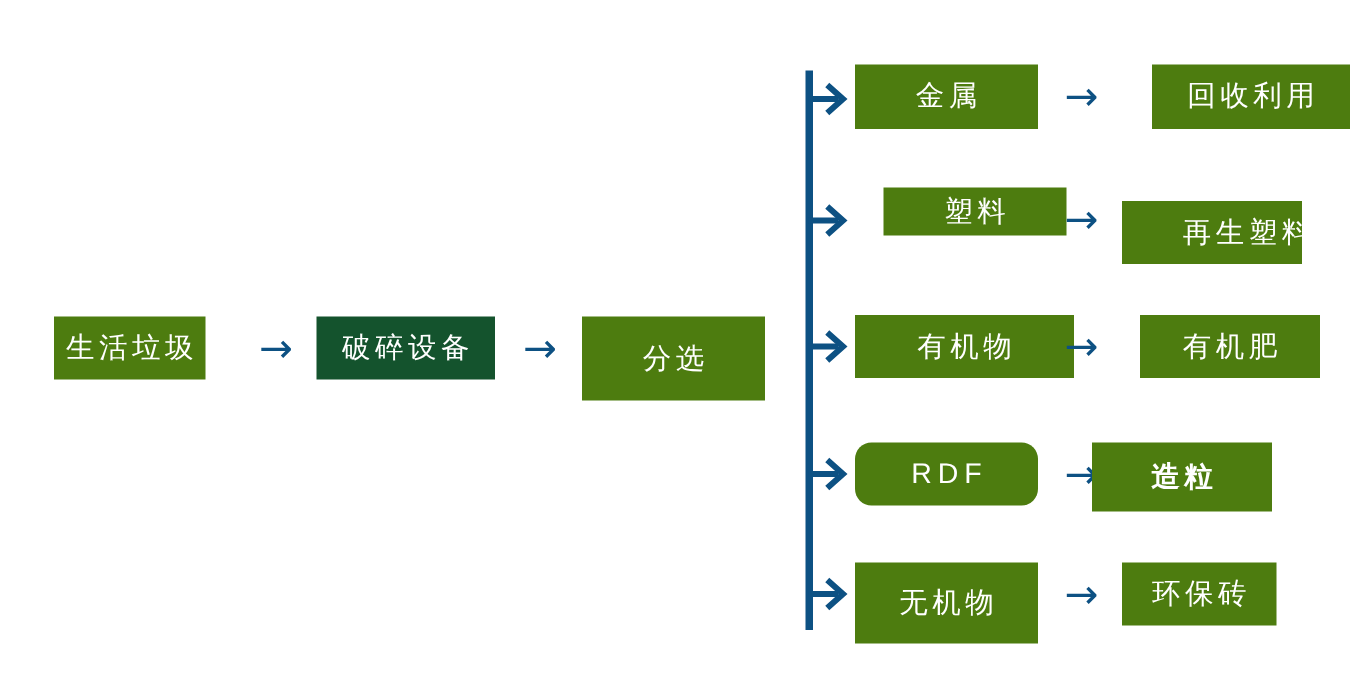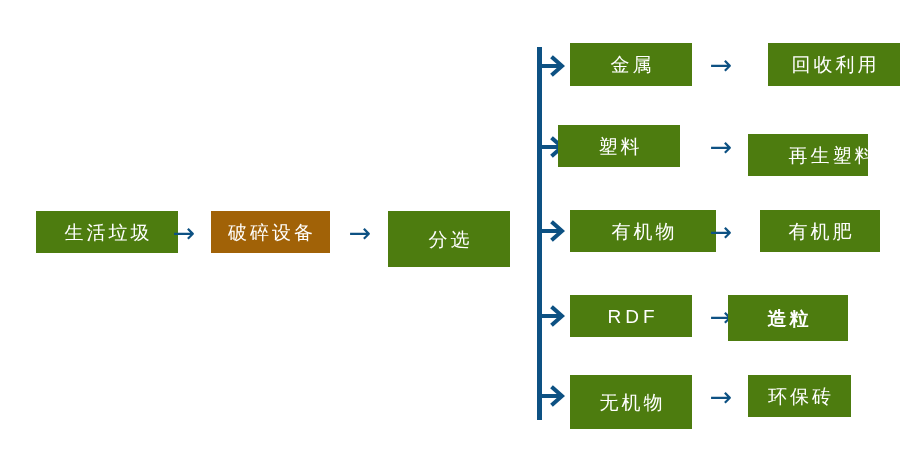--- a/index.html
+++ b/index.html
@@ -29,21 +29,21 @@
     box-sizing: border-box;
     color: #ffffff;
     font-size: 19px;
     letter-spacing: 3px;
     text-indent: 3px;
     line-height: 1;
     white-space: nowrap;
     font-weight: 400;
   }
   .node.blue { background: #4d7c0f; }
-  .node.red  { background: #a16207; text-align: center; }
+  .node.red  { background: #14532d; text-align: center; }
   .node.latin { letter-spacing: 4px; text-indent: 4px; font-size: 19px; }
 
   
   .arrow {
     position: absolute;
     display: flex;
     align-items: center;
     justify-content: center;
     color: #0d5183;
     line-height: 1;
@@ -60,21 +60,21 @@
   .branch-arrow {
     position: absolute;
   }
   .branch-arrow svg { display: block; }
 </style>
 </head>
 <body>
 
 <div id="canvas">
 
-  <div class="node blue" style="left:36px; top:211px; width:142px; height:42px;">生活垃圾</div>
+  <div class="node blue" style="left:36px; top:211px; width:101px; height:42px;">生活垃圾</div>
 
   <div class="arrow" style="left:163px; top:211px; width:42px; height:42px;">→</div>
 
   <div class="node red" style="left:211px; top:211px; width:119px; height:42px;">破碎设备</div>
 
   <div class="arrow" style="left:339px; top:211px; width:42px; height:42px;">→</div>
 
   <div class="node blue" style="left:388px; top:211px; width:122px; height:56px;">分选</div>
 
   <div class="spine" style="left:537px; top:47px; width:5px; height:373px;"></div>
@@ -88,41 +88,41 @@
   <div class="node blue" style="left:570px; top:43px; width:122px; height:43px;">金属</div>
   <div class="arrow" style="left:700px; top:43px; width:42px; height:43px;">→</div>
   <div class="node blue" style="left:768px; top:43px; width:132px; height:43px;">回收利用</div>
 
   <div class="branch-arrow" style="left:539px; top:133px;">
     <svg width="28" height="28" viewBox="0 0 28 28" aria-hidden="true">
       <path d="M0 14 H20" stroke="#0d5183" stroke-width="4" fill="none"></path>
       <path d="M14 6 L23 14 L14 22" stroke="#0d5183" stroke-width="4" fill="none" stroke-linecap="square" stroke-linejoin="miter"></path>
     </svg>
   </div>
-  <div class="node blue" style="left:558px; top:125px; width:122px; height:42px;">塑料</div>
+  <div class="node blue" style="left:589px; top:125px; width:122px; height:32px;">塑料</div>
   <div class="arrow" style="left:700px; top:125px; width:42px; height:42px;">→</div>
   <div class="node blue" style="left:748px; top:134px; width:120px; height:42px;padding-left:46px;">再生塑料</div>
 
   <div class="branch-arrow" style="left:539px; top:217px;">
     <svg width="28" height="28" viewBox="0 0 28 28" aria-hidden="true">
       <path d="M0 14 H20" stroke="#0d5183" stroke-width="4" fill="none"></path>
       <path d="M14 6 L23 14 L14 22" stroke="#0d5183" stroke-width="4" fill="none" stroke-linecap="square" stroke-linejoin="miter"></path>
     </svg>
   </div>
   <div class="node blue" style="left:570px; top:210px; width:146px; height:42px;">有机物</div>
   <div class="arrow" style="left:700px; top:210px; width:42px; height:42px;">→</div>
   <div class="node blue" style="left:748px; top:210px; width:120px; height:42px;margin-left:12px;">有机肥</div>
 
   <div class="branch-arrow" style="left:539px; top:302px;">
     <svg width="28" height="28" viewBox="0 0 28 28" aria-hidden="true">
       <path d="M0 14 H20" stroke="#0d5183" stroke-width="4" fill="none"></path>
       <path d="M14 6 L23 14 L14 22" stroke="#0d5183" stroke-width="4" fill="none" stroke-linecap="square" stroke-linejoin="miter"></path>
     </svg>
   </div>
-  <div class="node blue latin" style="left:570px; top:295px; width:122px; height:42px;">RDF</div>
+  <div class="node blue latin" style="left:570px; top:295px; width:122px; height:42px;border-radius:11px;">RDF</div>
   <div class="arrow" style="left:700px; top:295px; width:42px; height:42px;">→</div>
   <div class="node blue" style="left:728px; top:295px; width:120px; height:46px;font-weight:bold;">造粒</div>
 
   <div class="branch-arrow" style="left:539px; top:382px;">
     <svg width="28" height="28" viewBox="0 0 28 28" aria-hidden="true">
       <path d="M0 14 H20" stroke="#0d5183" stroke-width="4" fill="none"></path>
       <path d="M14 6 L23 14 L14 22" stroke="#0d5183" stroke-width="4" fill="none" stroke-linecap="square" stroke-linejoin="miter"></path>
     </svg>
   </div>
   <div class="node blue" style="left:570px; top:375px; width:122px; height:54px;">无机物</div>

